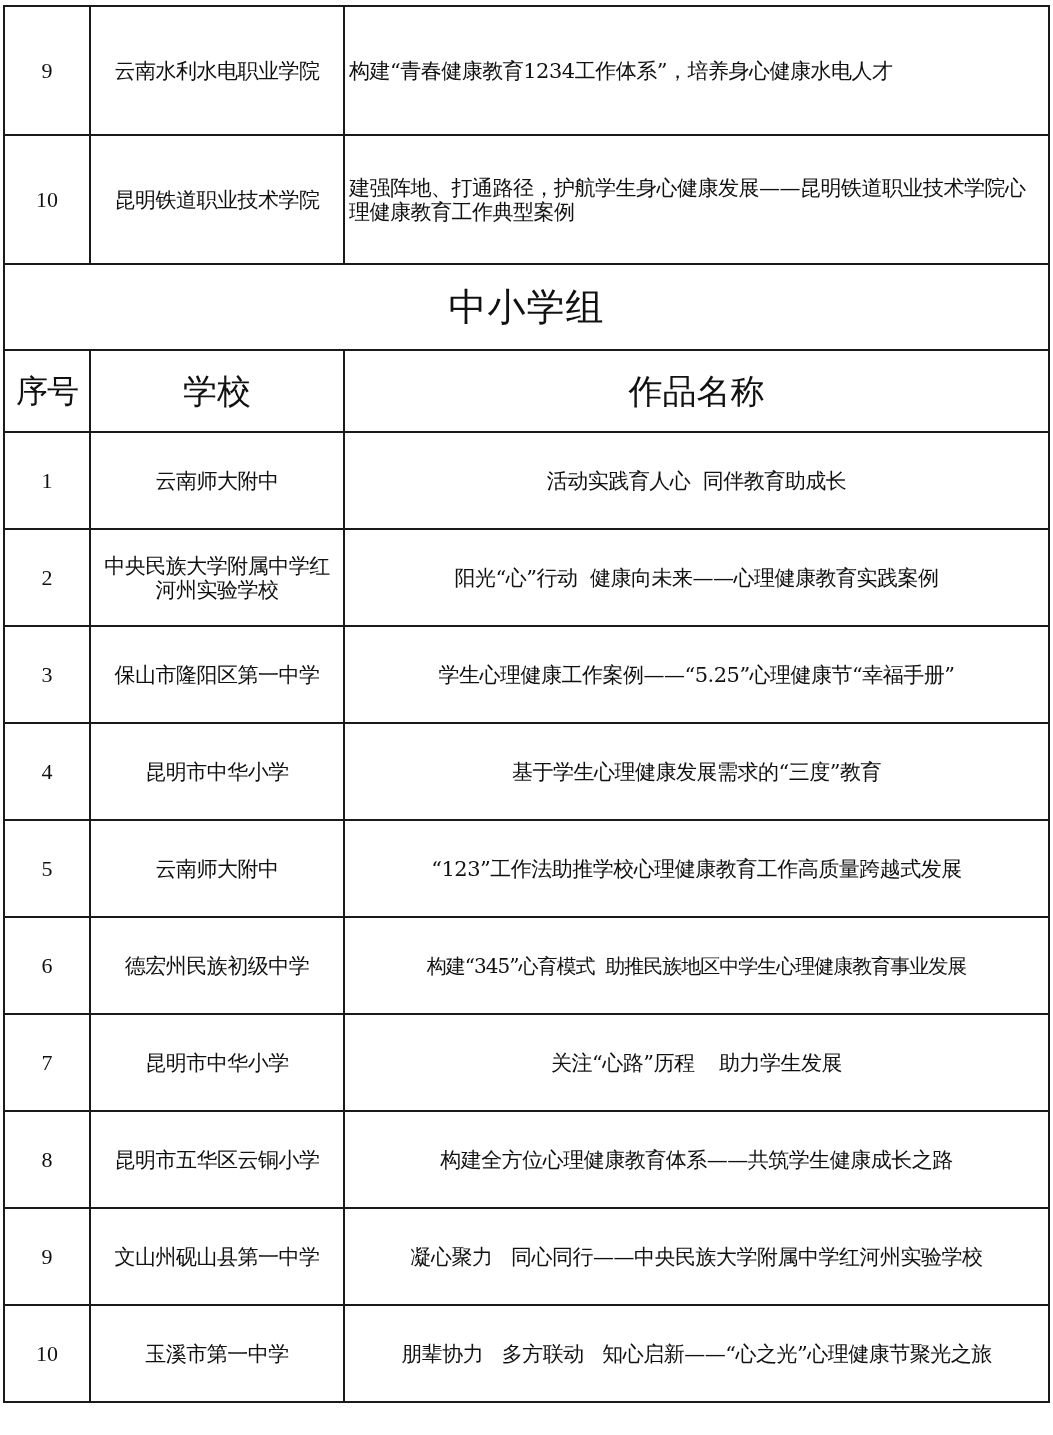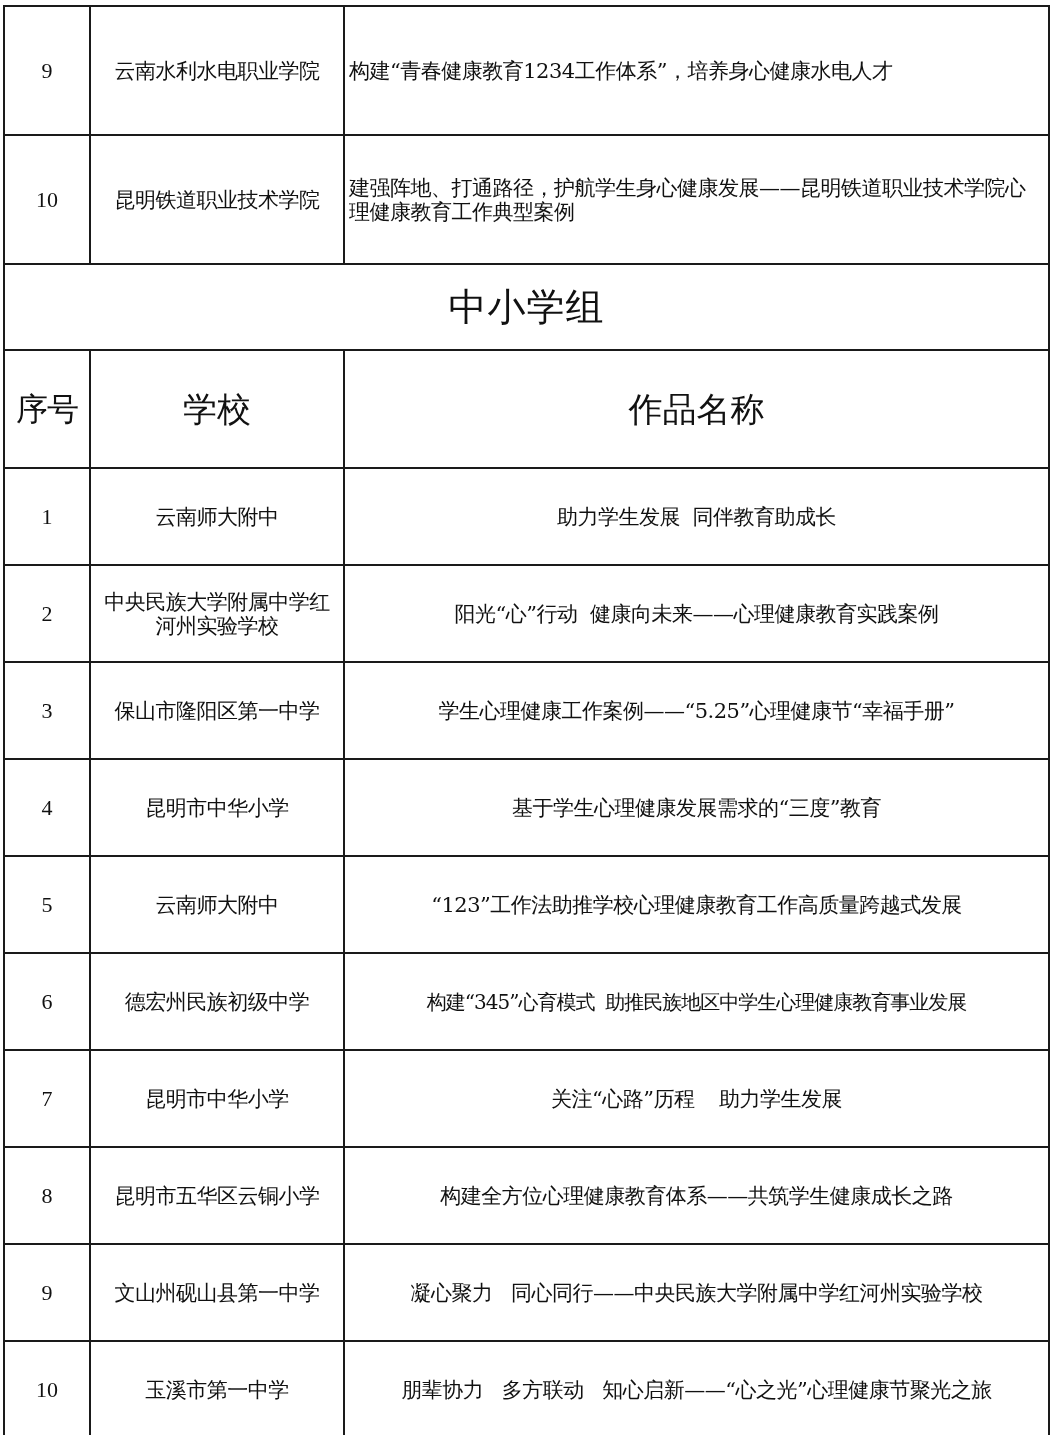--- a/index.html
+++ b/index.html
@@ -88,30 +88,30 @@
     <tr style="height:129px">
       <td class="num">10</td>
       <td class="school">昆明铁道职业技术学院</td>
       <td class="title left">建强阵地、打通路径，护航学生身心健康发展——昆明铁道职业技术学院心理健康教育工作典型案例</td>
     </tr>
 
     <tr style="height:86px">
       <td class="section" colspan="3">中小学组</td>
     </tr>
 
-    <tr style="height:118px">
+    <tr style="height:82px">
       <td class="hdr num-h">序号</td>
       <td class="hdr">学校</td>
       <td class="hdr">作品名称</td>
     </tr>
 
     <tr style="height:97px">
       <td class="num">1</td>
       <td class="school">云南师大附中</td>
-      <td class="title" style="white-space:pre">助力学生发展  同伴教育助成长</td>
+      <td class="title" style="white-space:pre">活动实践育人心  同伴教育助成长</td>
     </tr>
     <tr style="height:97px">
       <td class="num">2</td>
       <td class="school" style="padding:8px 8px">中央民族大学附属中学红河州实验学校</td>
       <td class="title" style="white-space:pre">阳光“心”行动  健康向未来——心理健康教育实践案例</td>
     </tr>
     <tr style="height:97px">
       <td class="num">3</td>
       <td class="school">保山市隆阳区第一中学</td>
       <td class="title">学生心理健康工作案例——“5.25”心理健康节“幸福手册”</td>

